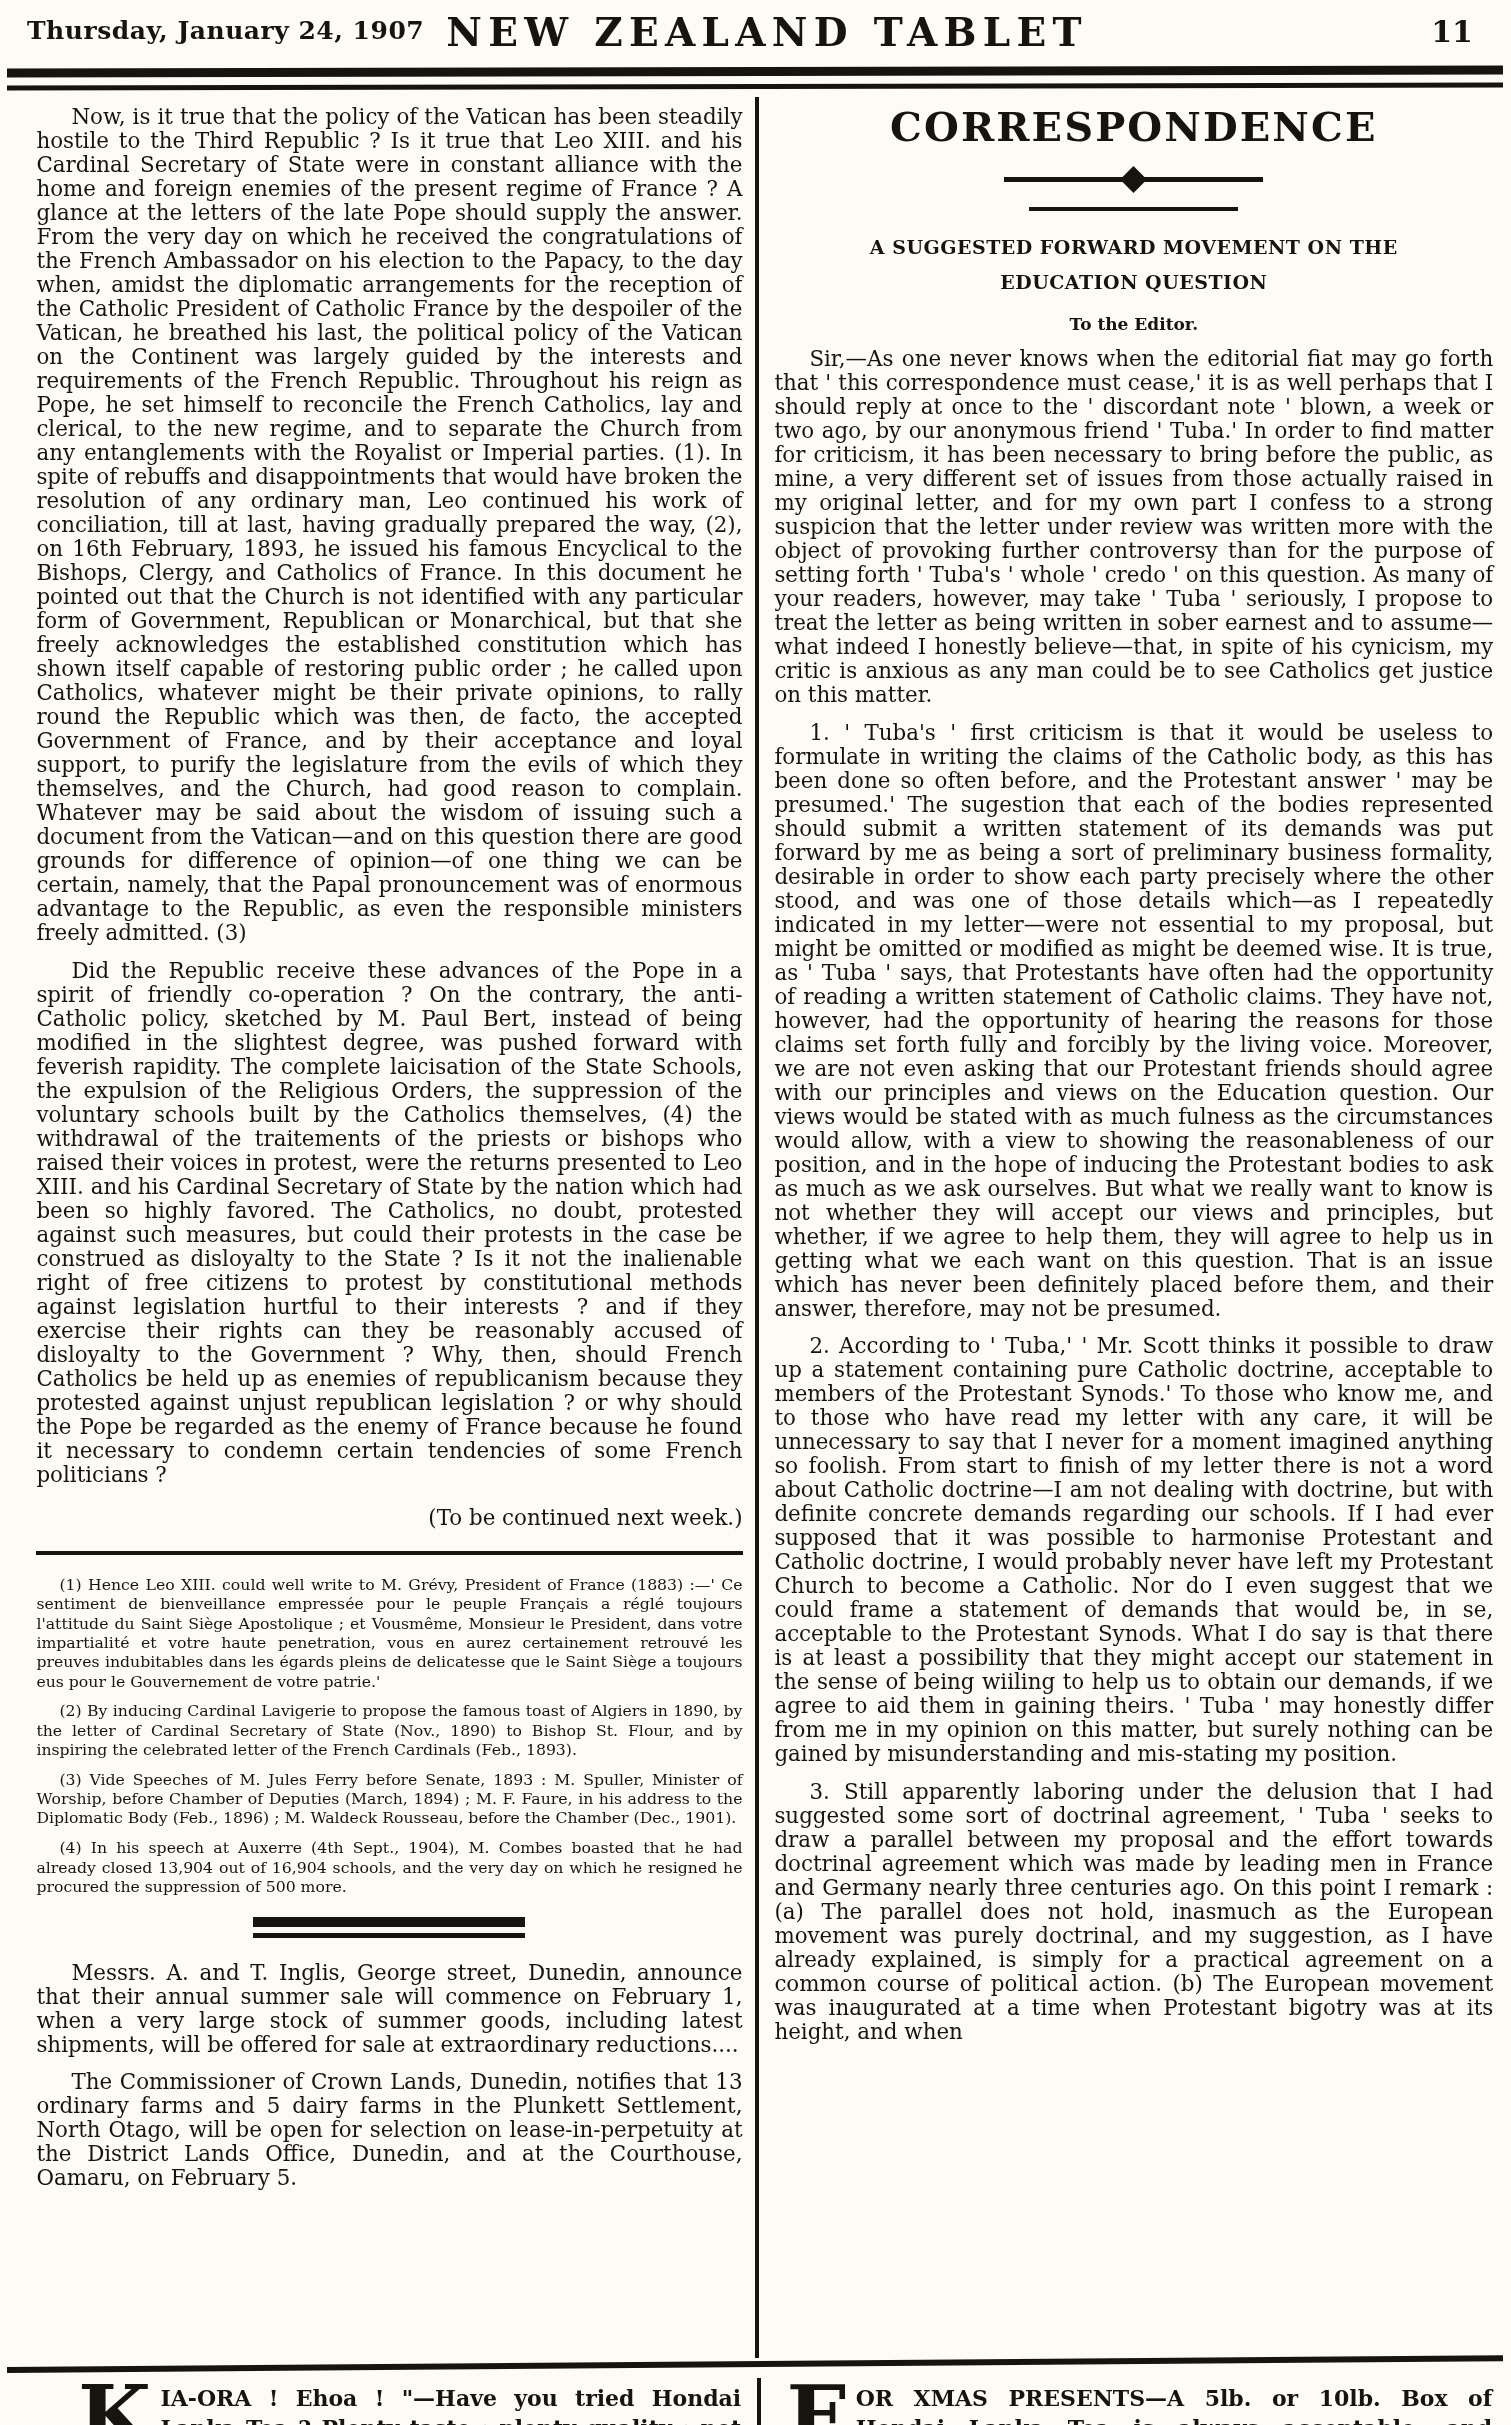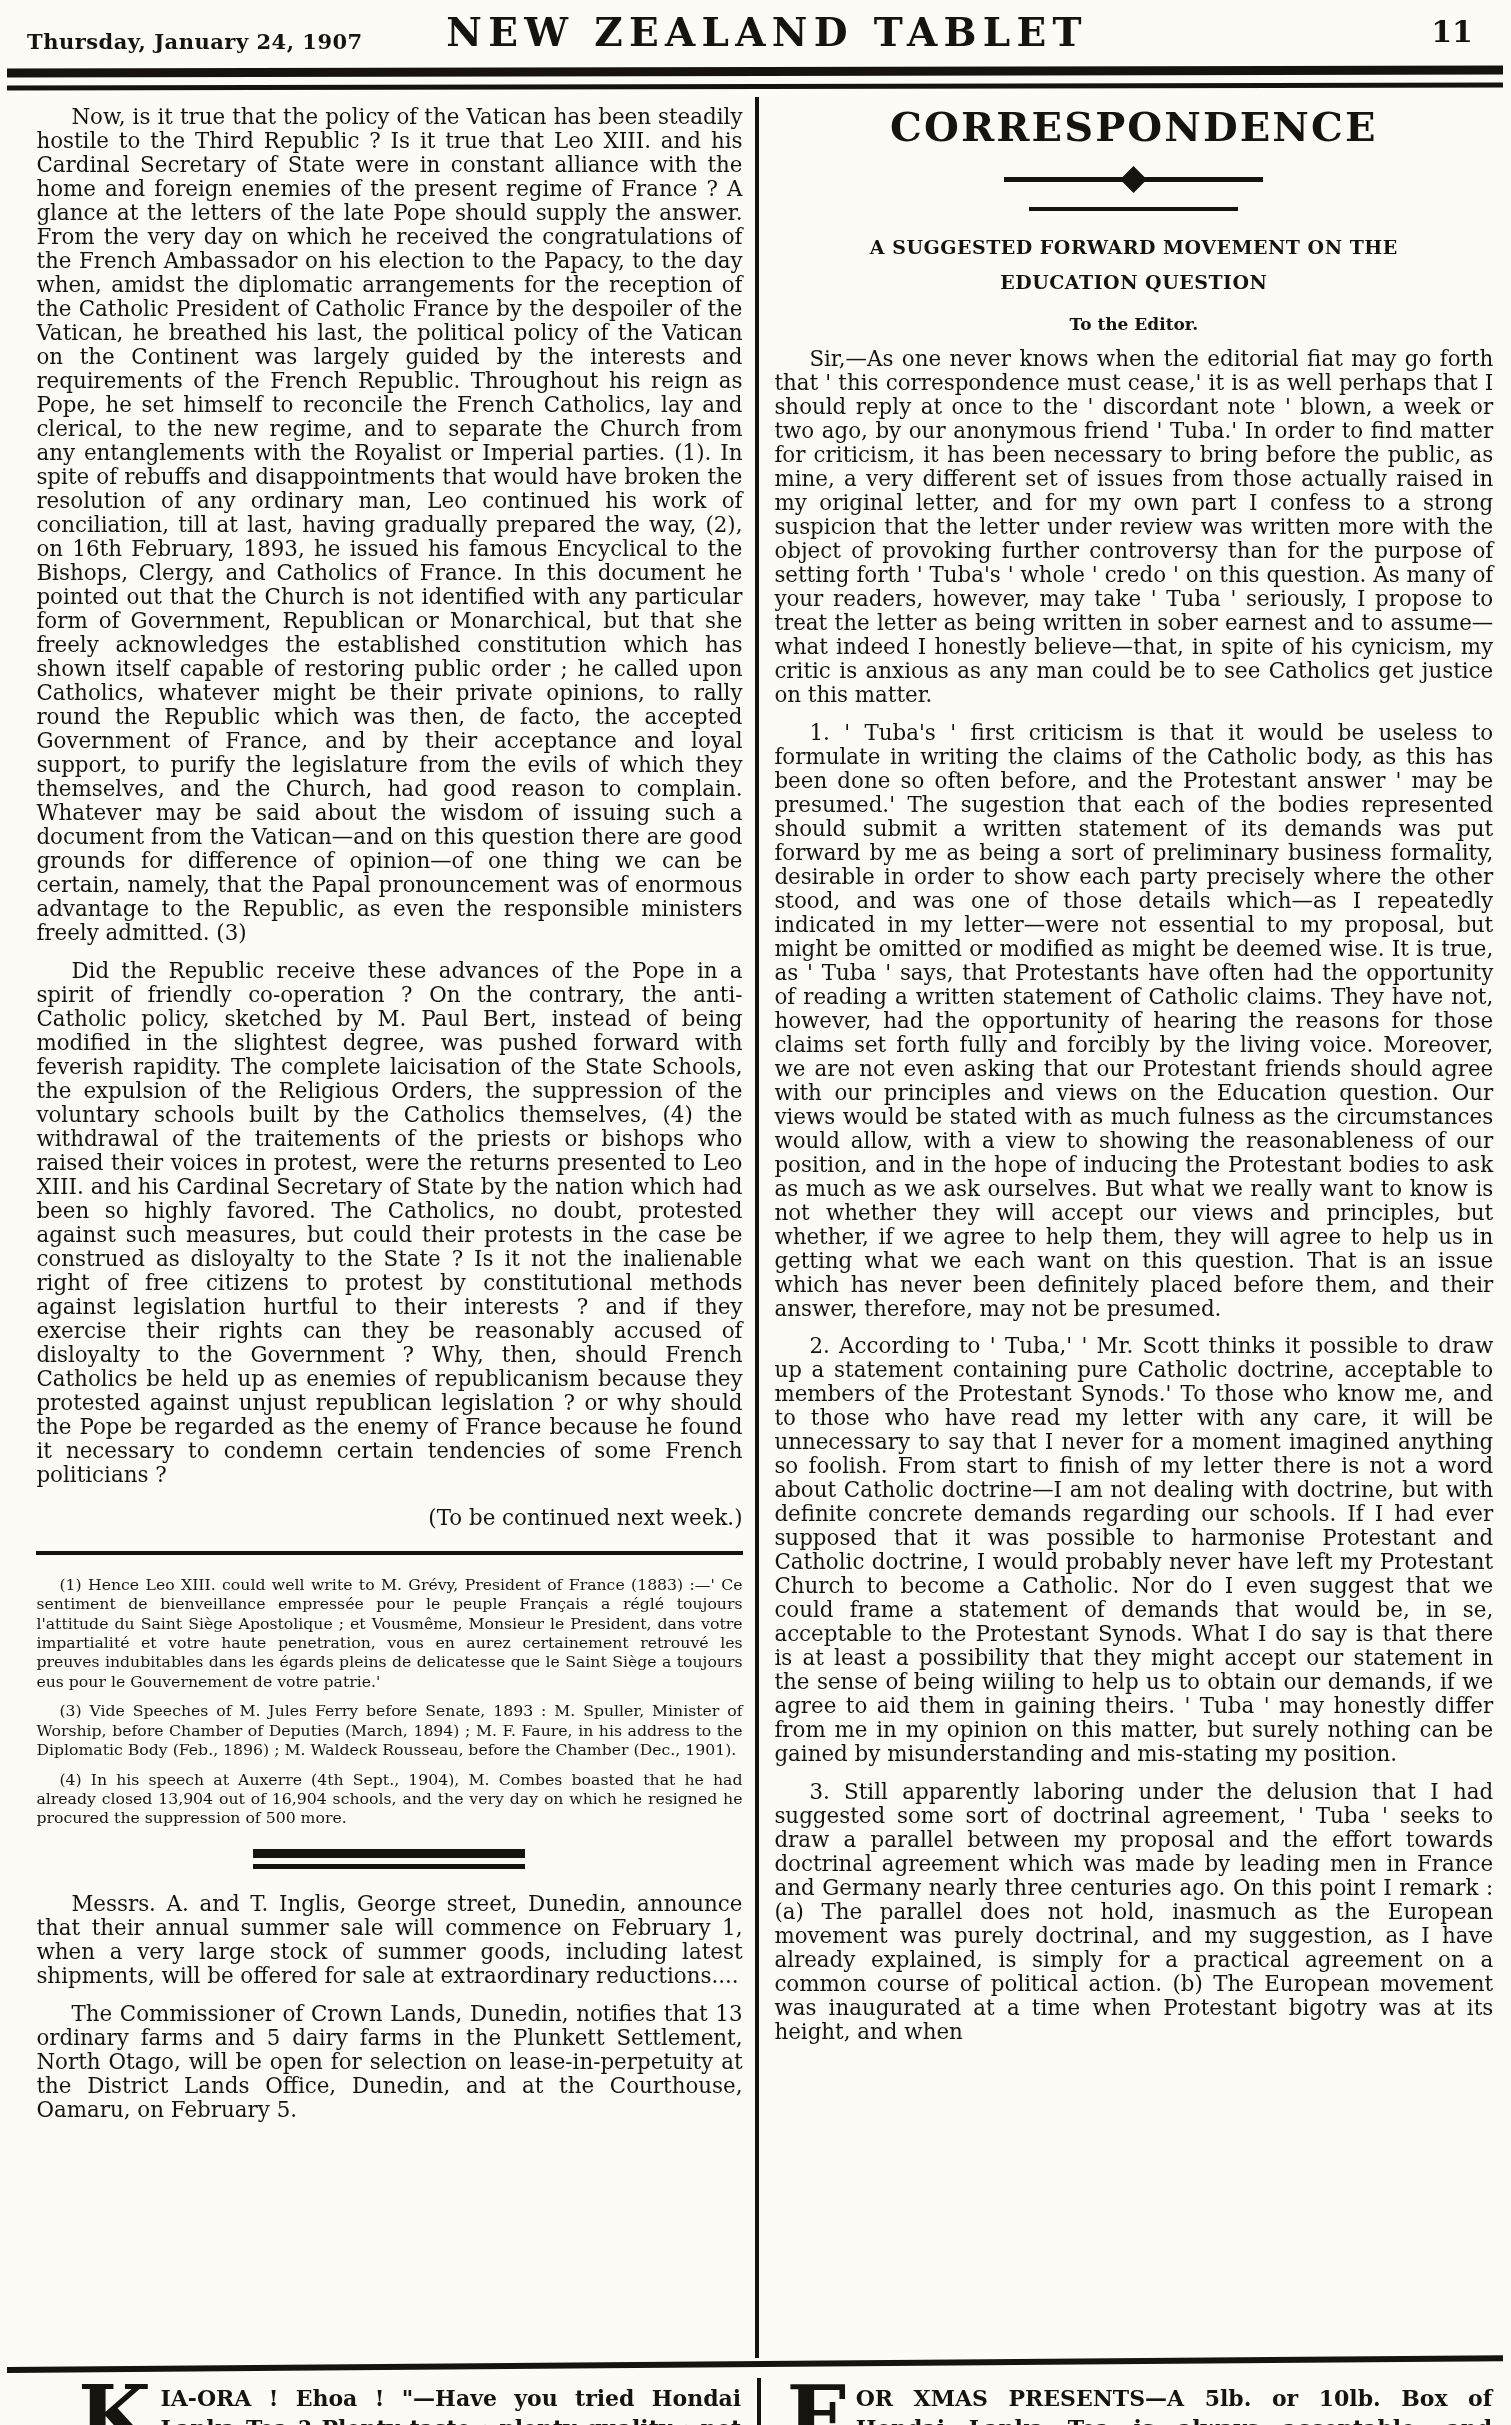--- a/index.html
+++ b/index.html
@@ -7,21 +7,21 @@
     position:relative;
     width:1511px; height:2426px;
     margin:0 auto;
     background:#fcfbf6;
     color:#17140f;
     font-family:"DejaVu Serif","Liberation Serif",serif;
     overflow:hidden;
   }
   
   .header { position:absolute; top:5.2px; left:0; right:0; height:63px; }
-  .header-date { position:absolute; left:27px; top:24px; font-size:21px; font-weight:bold; letter-spacing:0.5px; }
+  .header-date { position:absolute; left:27px; top:11px; font-size:25px; font-weight:bold; letter-spacing:0.5px; }
   .masthead { position:absolute; left:0; right:0; top:4.2px; text-align:center; font-size:39px; font-weight:bold; letter-spacing:6.3px;padding-left:23px; }
   .page-num { position:absolute; right:38px; top:8.4px; font-size:30px; font-weight:bold; }
   .rule { background:#17140f; }
   .rule-top-a { position:absolute; top:67px; left:7.3px; right:7.3px; height:9.4px; transform:rotate(-0.12deg); }
   .rule-top-b { position:absolute; top:84px; left:7.3px; right:7.3px; height:4.7px; transform:rotate(-0.12deg); }
   
   .columns { position:absolute; top:97px; left:28px; right:13.6px; height:2261px; display:flex; overflow:hidden; }
   .col-left { width:727px; padding:8.4px 12.5px 0 8.4px; box-sizing:border-box; }
   .col-divider { width:3.7px; background:#17140f; }
   .col-right { flex:1; padding:0 4.2px 0 15.7px; box-sizing:border-box; }
@@ -65,20 +65,21 @@
   <div class="rule rule-top-b"></div>
 
   <div class="columns">
 
     <div class="col-left">
       <p class="body-text">Now, is it true that the policy of the Vatican has been steadily hostile to the Third Republic ? Is it true that Leo XIII. and his Cardinal Secretary of State were in constant alliance with the home and foreign enemies of the present regime of France ? A glance at the letters of the late Pope should supply the answer. From the very day on which he received the congratulations of the French Ambassador on his election to the Papacy, to the day when, amidst the diplomatic arrangements for the reception of the Catholic President of Catholic France by the despoiler of the Vatican, he breathed his last, the political policy of the Vatican on the Continent was largely guided by the interests and requirements of the French Republic. Throughout his reign as Pope, he set himself to reconcile the French Catholics, lay and clerical, to the new regime, and to separate the Church from any entanglements with the Royalist or Imperial parties. (1). In spite of rebuffs and disappointments that would have broken the resolution of any ordinary man, Leo continued his work of conciliation, till at last, having gradually prepared the way, (2), on 16th February, 1893, he issued his famous Encyclical to the Bishops, Clergy, and Catholics of France. In this document he pointed out that the Church is not identified with any particular form of Government, Republican or Monarchical, but that she freely acknowledges the established constitution which has shown itself capable of restoring public order ; he called upon Catholics, whatever might be their private opinions, to rally round the Republic which was then, de facto, the accepted Government of France, and by their acceptance and loyal support, to purify the legislature from the evils of which they themselves, and the Church, had good reason to complain. Whatever may be said about the wisdom of issuing such a document from the Vatican—and on this question there are good grounds for difference of opinion—of one thing we can be certain, namely, that the Papal pronouncement was of enormous advantage to the Republic, as even the responsible ministers freely admitted. (3)</p>
       <p class="body-text">Did the Republic receive these advances of the Pope in a spirit of friendly co-operation ? On the contrary, the anti-Catholic policy, sketched by M. Paul Bert, instead of being modified in the slightest degree, was pushed forward with feverish rapidity. The complete laicisation of the State Schools, the expulsion of the Religious Orders, the suppression of the voluntary schools built by the Catholics themselves, (4) the withdrawal of the traitements of the priests or bishops who raised their voices in protest, were the returns presented to Leo XIII. and his Cardinal Secretary of State by the nation which had been so highly favored. The Catholics, no doubt, protested against such measures, but could their protests in the case be construed as disloyalty to the State ? Is it not the inalienable right of free citizens to protest by constitutional methods against legislation hurtful to their interests ? and if they exercise their rights can they be reasonably accused of disloyalty to the Government ? Why, then, should French Catholics be held up as enemies of republicanism because they protested against unjust republican legislation ? or why should the Pope be regarded as the enemy of France because he found it necessary to condemn certain tendencies of some French politicians ?</p>
       <div class="continued">(To be continued next week.)</div>
       <div class="fn-rule"></div>
       <p class="footnote">(1) Hence Leo XIII. could well write to M. Grévy, President of France (1883) :—' Ce sentiment de bienveillance empressée pour le peuple Français a réglé toujours l'attitude du Saint Siège Apostolique ; et Vousmême, Monsieur le President, dans votre impartialité et votre haute penetration, vous en aurez certainement retrouvé les preuves indubitables dans les égards pleins de delicatesse que le Saint Siège a toujours eus pour le Gouvernement de votre patrie.'</p>
+      <p class="footnote">(2) By inducing Cardinal Lavigerie to propose the famous toast of Algiers in 1890, by the letter of Cardinal Secretary of State (Nov., 1890) to Bishop St. Flour, and by inspiring the celebrated letter of the French Cardinals (Feb., 1893).</p>
       <p class="footnote">(3) Vide Speeches of M. Jules Ferry before Senate, 1893 : M. Spuller, Minister of Worship, before Chamber of Deputies (March, 1894) ; M. F. Faure, in his address to the Diplomatic Body (Feb., 1896) ; M. Waldeck Rousseau, before the Chamber (Dec., 1901).</p>
       <p class="footnote">(4) In his speech at Auxerre (4th Sept., 1904), M. Combes boasted that he had already closed 13,904 out of 16,904 schools, and the very day on which he resigned he procured the suppression of 500 more.</p>
       <div class="mid-divider">
         <div class="bar-a"></div>
         <div class="bar-b"></div>
       </div>
       <p class="body-text">Messrs. A. and T. Inglis, George street, Dunedin, announce that their annual summer sale will commence on February 1, when a very large stock of summer goods, including latest shipments, will be offered for sale at extraordinary reductions....</p>
       <p class="body-text">The Commissioner of Crown Lands, Dunedin, notifies that 13 ordinary farms and 5 dairy farms in the Plunkett Settlement, North Otago, will be open for selection on lease-in-perpetuity at the District Lands Office, Dunedin, and at the Courthouse, Oamaru, on February 5.</p>
     </div>
 

